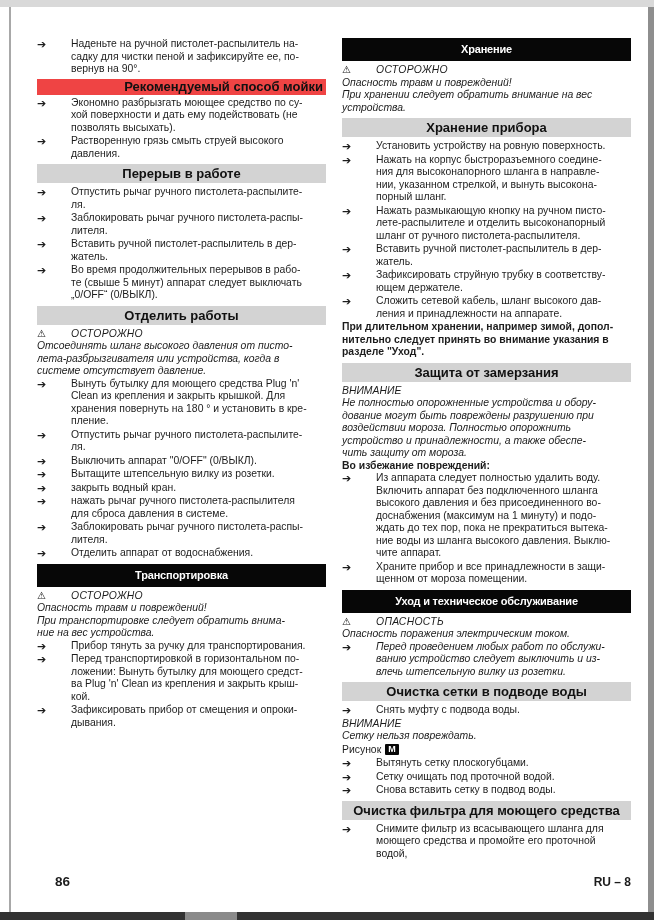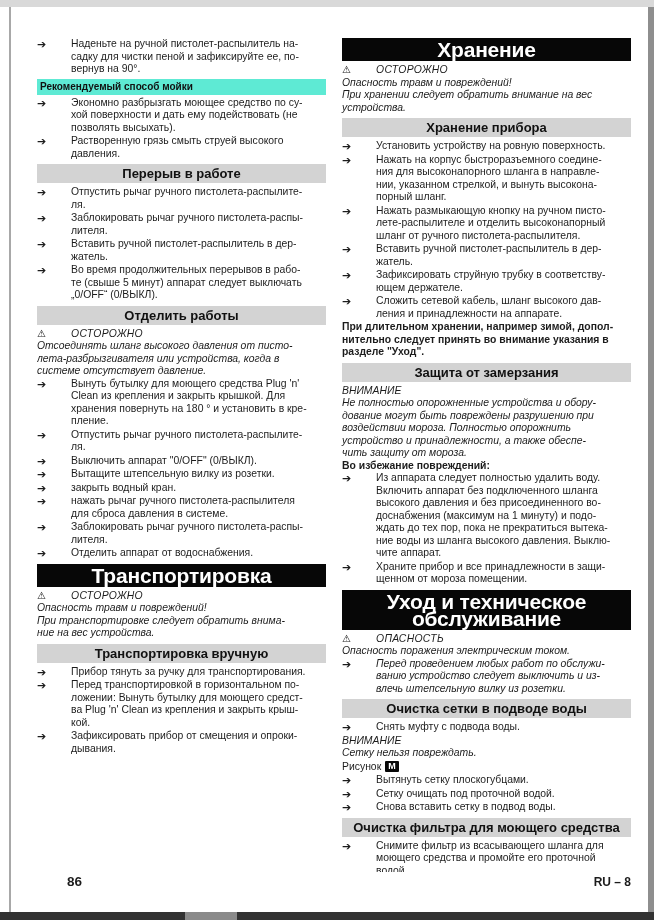--- a/index.html
+++ b/index.html
@@ -23,37 +23,37 @@
   }
   .col{flex:0 0 289px;width:289px;}
 
   .txt{white-space:pre-line;}
   .bullet{display:flex;margin:0 0 1px 0;}
   .arr{flex:0 0 34px;font-weight:bold;font-size:11px;line-height:12.5px;}
   .bullet .txt{flex:1;}
 
   .hg{background:#d3d3d3;text-align:center;font-weight:bold;font-size:13px;
       line-height:15px;padding:2px 2px;margin:4px 0 3px 0;white-space:pre-line;color:#111;}
-  .hgl{background:#5eead4;text-align:left;font-weight:bold;font-size:10px;
+  .hgl{background:#ef4444;text-align:right;font-weight:bold;font-size:13px;
       line-height:14px;padding:1px 3px;margin:3px 0 2px 0;color:#111;}
   .hb{background:#070707;color:#ffffff;text-align:center;font-weight:bold;
-      font-size:21px;line-height:17px;padding:3px 1px;margin:4px 0 3px 0;letter-spacing:-0.2px;}
+      font-size:11px;line-height:17px;padding:3px 1px;margin:4px 0 3px 0;letter-spacing:-0.2px;}
 
   .warnrow{display:flex;margin:1px 0 0 0;font-style:italic;}
   .tri{flex:0 0 34px;font-style:normal;font-size:10px;line-height:12.5px;}
   .wtxt{font-weight:normal;letter-spacing:0.3px;}
   .ital{font-style:italic;}
   .plain{margin:0;font-weight:bold;}
 
   .figrow{display:flex;align-items:center;gap:4px;margin:1px 0;}
   .figbadge{background:#070707;color:#fff;font-weight:bold;font-size:9px;
       line-height:11px;padding:0 3px;border-radius:1px;}
 
   .footer{position:absolute;top:874px;left:37px;width:594px;height:18px;}
-  .pagenum{position:absolute;left:18px;top:0;font-weight:bold;font-size:13.5px;margin-left:12px;}
+  .pagenum{position:absolute;left:18px;top:0;font-weight:bold;font-size:13.5px;}
   .footcenter{position:absolute;left:0;right:0;top:1px;text-align:right;font-weight:bold;font-size:12px;}
 </style>
 </head>
 <body>
 
 <div class="edge-top"></div>
 <div class="edge-left"></div>
 <div class="edge-right"></div>
 <div class="edge-bottom"></div>
 <div class="edge-bottom-light"></div>
@@ -148,21 +148,20 @@
         <span class="txt">Отделить аппарат от водоснабжения.</span>
       </div>
     <div class="hb">Транспортировка</div>
     <div class="warnrow">
         <span class="tri">⚠</span>
         <span class="wtxt">ОСТОРОЖНО</span>
       </div>
     <div class="ital txt">Опасность травм и повреждений!
 При транспортировке следует обратить внима-
 ние на вес устройства.</div>
-    <div class="hg">Транспортировка вручную</div>
     <div class="bullet">
         <span class="arr">➔</span>
         <span class="txt">Прибор тянуть за ручку для транспортирования.</span>
       </div>
     <div class="bullet">
         <span class="arr">➔</span>
         <span class="txt">Перед транспортировкой в горизонтальном по-
 ложении: Вынуть бутылку для моющего средст-
 ва Plug 'n' Clean из крепления и закрыть крыш-
 кой.</span>

